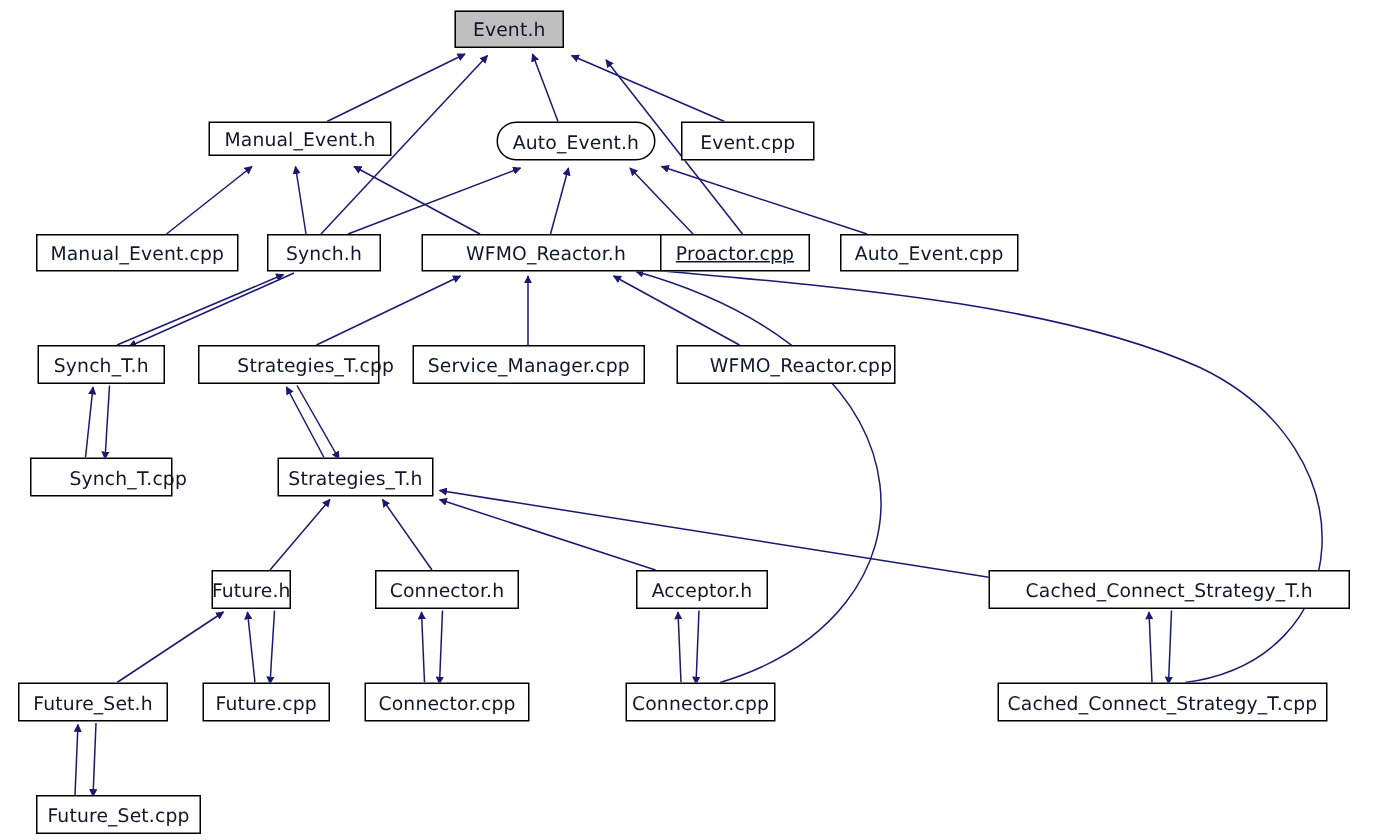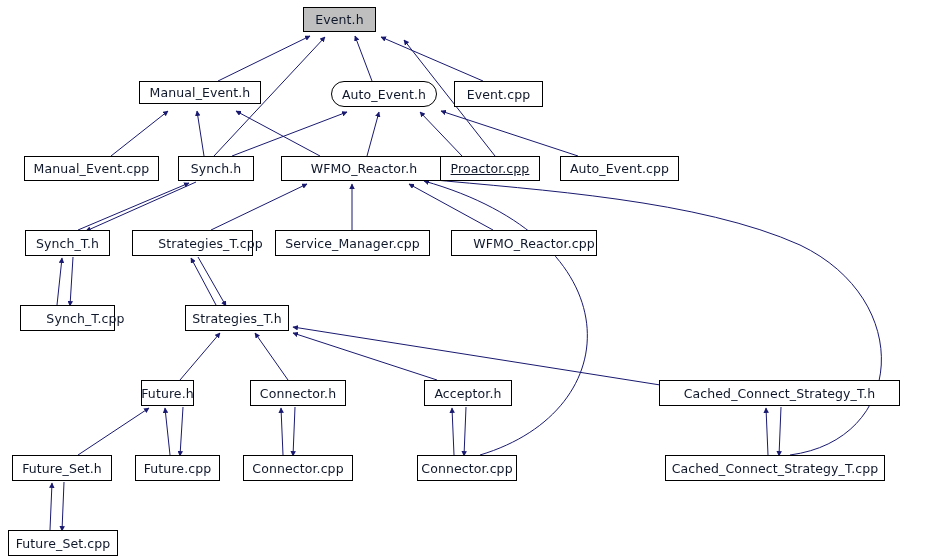--- a/index.html
+++ b/index.html
@@ -127,17 +127,17 @@
       </div>
       <div class="node" style="left: 243px; top: 455px; width: 110px; height: 26px;">
         <span>Connector.cpp</span>
       </div>
       <div class="node" style="left: 417px; top: 455px; width: 100px; height: 26px;">
         <span>Connector.cpp</span>
       </div>
       <div class="node" style="left: 665px; top: 455px; width: 220px; height: 26px; justify-content: center;">
         <span>Cached_Connect_Strategy_T.cpp</span>
       </div>
-      <div class="node" style="left: 8px; top: 530px; width: 110px; height: 26px;">
+      <div class="node" style="left: 24px; top: 530px; width: 110px; height: 26px;">
         <span>Future_Set.cpp</span>
       </div>
     </div>
 </div>
 
 </body></html>

